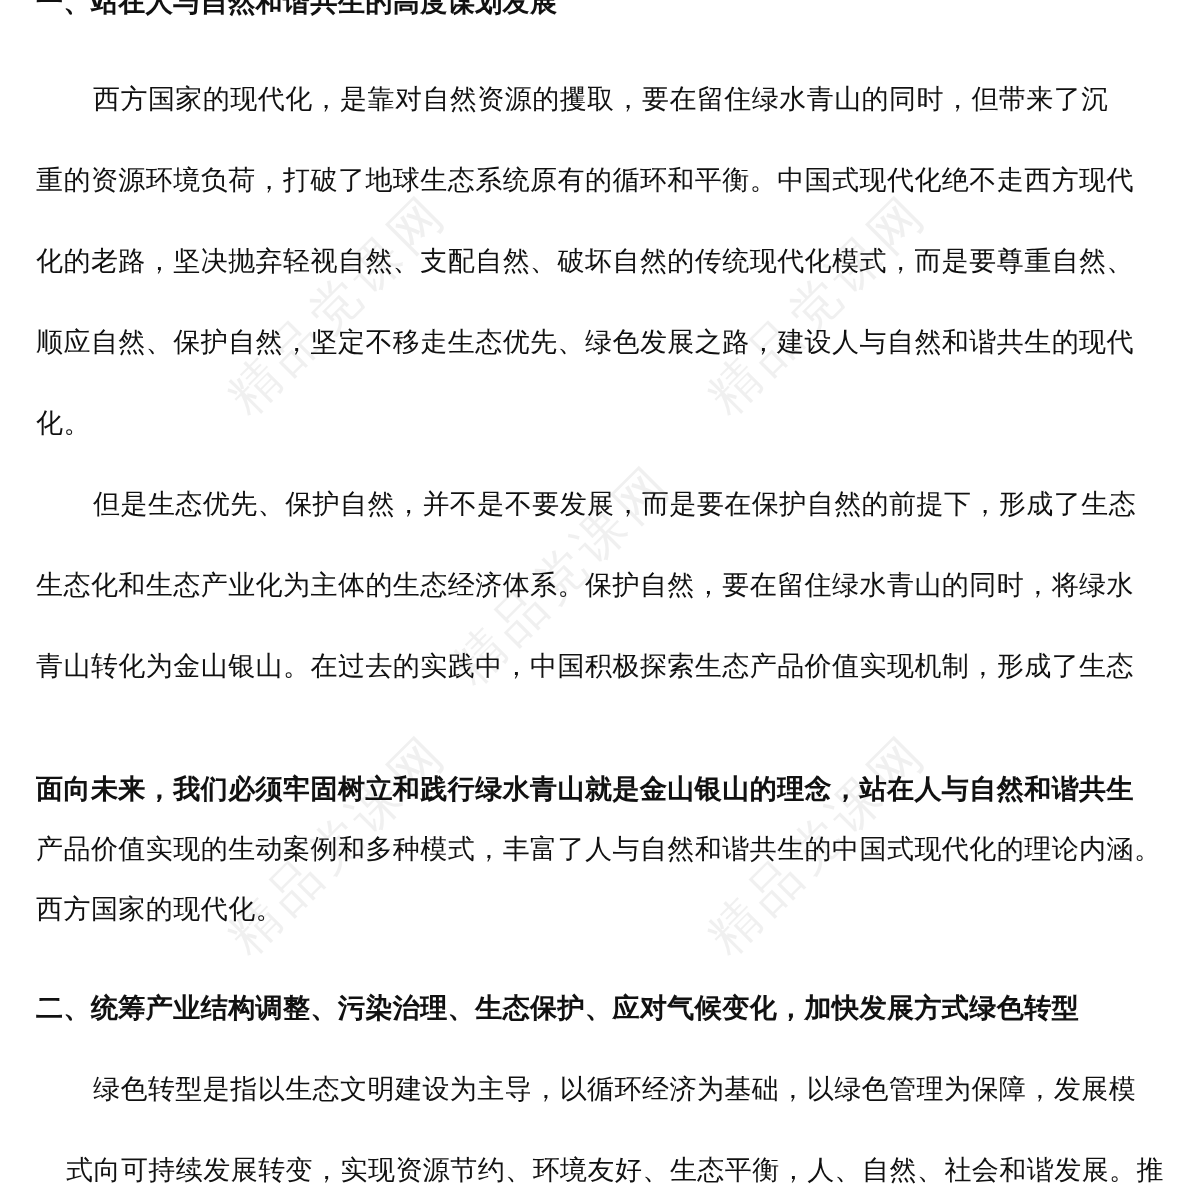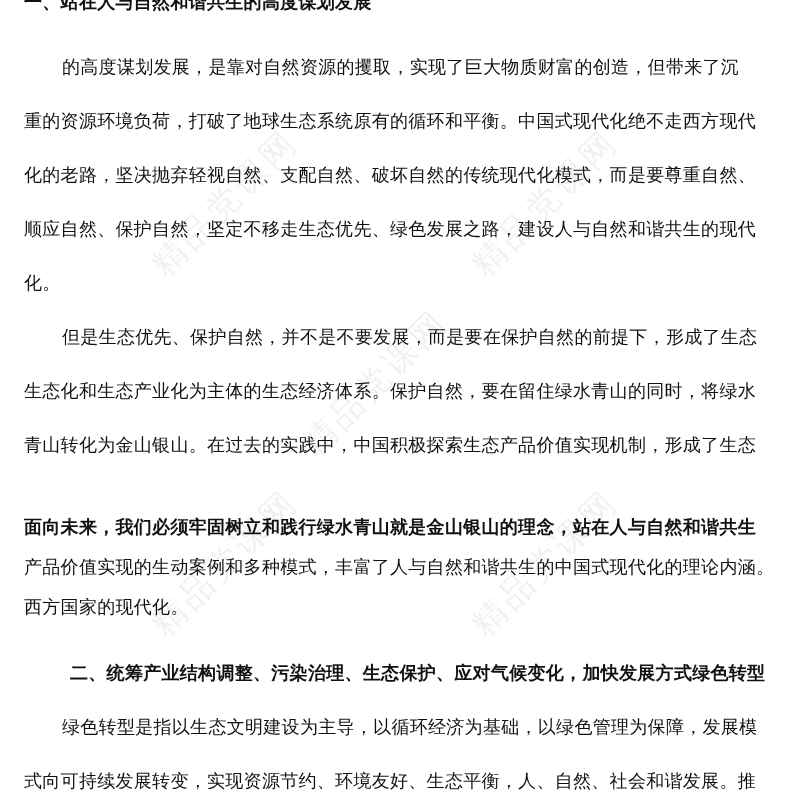--- a/index.html
+++ b/index.html
@@ -10,36 +10,36 @@
   .h { font-weight:bold; }
   .wm { position:absolute; font-size:34px; color:rgba(0,0,0,0.06); transform:rotate(-45deg);
         transform-origin:center; white-space:nowrap; pointer-events:none; letter-spacing:4px; }
 </style>
 </head>
 <body>
 
 <div class="doc">
   <div class="line h" style="top:10px;">一、站在人与自然和谐共生的高度谋划发展</div>
 
-  <div class="line" style="top:75px; left:38px;">的高度谋划发展，是靠对自然资源的攫取，实现了巨大物质财富的创造，但带来了沉</div>
+  <div class="line" style="top:75px; left:38px;">西方国家的现代化，是靠对自然资源的攫取，要在留住绿水青山的同时，但带来了沉</div>
   <div class="line" style="top:129px;text-align:center;">重的资源环境负荷，打破了地球生态系统原有的循环和平衡。中国式现代化绝不走西方现代</div>
   <div class="line" style="top:183px;">化的老路，坚决抛弃轻视自然、支配自然、破坏自然的传统现代化模式，而是要尊重自然、</div>
   <div class="line" style="top:237px;">顺应自然、保护自然，坚定不移走生态优先、绿色发展之路，建设人与自然和谐共生的现代</div>
   <div class="line" style="top:291px;">化。</div>
 
   <div class="line" style="top:345px; left:38px;">但是生态优先、保护自然，并不是不要发展，而是要在保护自然的前提下，形成了生态</div>
   <div class="line" style="top:399px;">生态化和生态产业化为主体的生态经济体系。保护自然，要在留住绿水青山的同时，将绿水</div>
   <div class="line" style="top:453px;">青山转化为金山银山。在过去的实践中，中国积极探索生态产品价值实现机制，形成了生态</div>
   <div class="line" style="top:535px;margin-top:40px;">产品价值实现的生动案例和多种模式，丰富了人与自然和谐共生的中国式现代化的理论内涵。</div>
   <div class="line" style="top:535px;font-weight:bold;">面向未来，我们必须牢固树立和践行绿水青山就是金山银山的理念，站在人与自然和谐共生</div>
   <div class="line" style="top:615px;">西方国家的现代化。</div>
 
-  <div class="line h" style="top:681px;margin-left:46px;">二、统筹产业结构调整、污染治理、生态保护、应对气候变化，加快发展方式绿色转型</div>
+  <div class="line h" style="top:681px;">二、统筹产业结构调整、污染治理、生态保护、应对气候变化，加快发展方式绿色转型</div>
 
   <div class="line" style="top:735px; left:38px;text-align:right;">绿色转型是指以生态文明建设为主导，以循环经济为基础，以绿色管理为保障，发展模</div>
-  <div class="line" style="top:789px;">式向可持续发展转变，实现资源节约、环境友好、生态平衡，人、自然、社会和谐发展。推</div>
+  <div class="line" style="top:789px;margin-left:20px;">式向可持续发展转变，实现资源节约、环境友好、生态平衡，人、自然、社会和谐发展。推</div>
 </div>
 
 <div class="wm" style="left:130px; top:180px;">精品党课网</div>
 <div class="wm" style="left:450px; top:180px;">精品党课网</div>
 <div class="wm" style="left:280px; top:360px;">精品党课网</div>
 <div class="wm" style="left:130px; top:540px;">精品党课网</div>
 <div class="wm" style="left:450px; top:540px;">精品党课网</div>
 
 </body></html>

